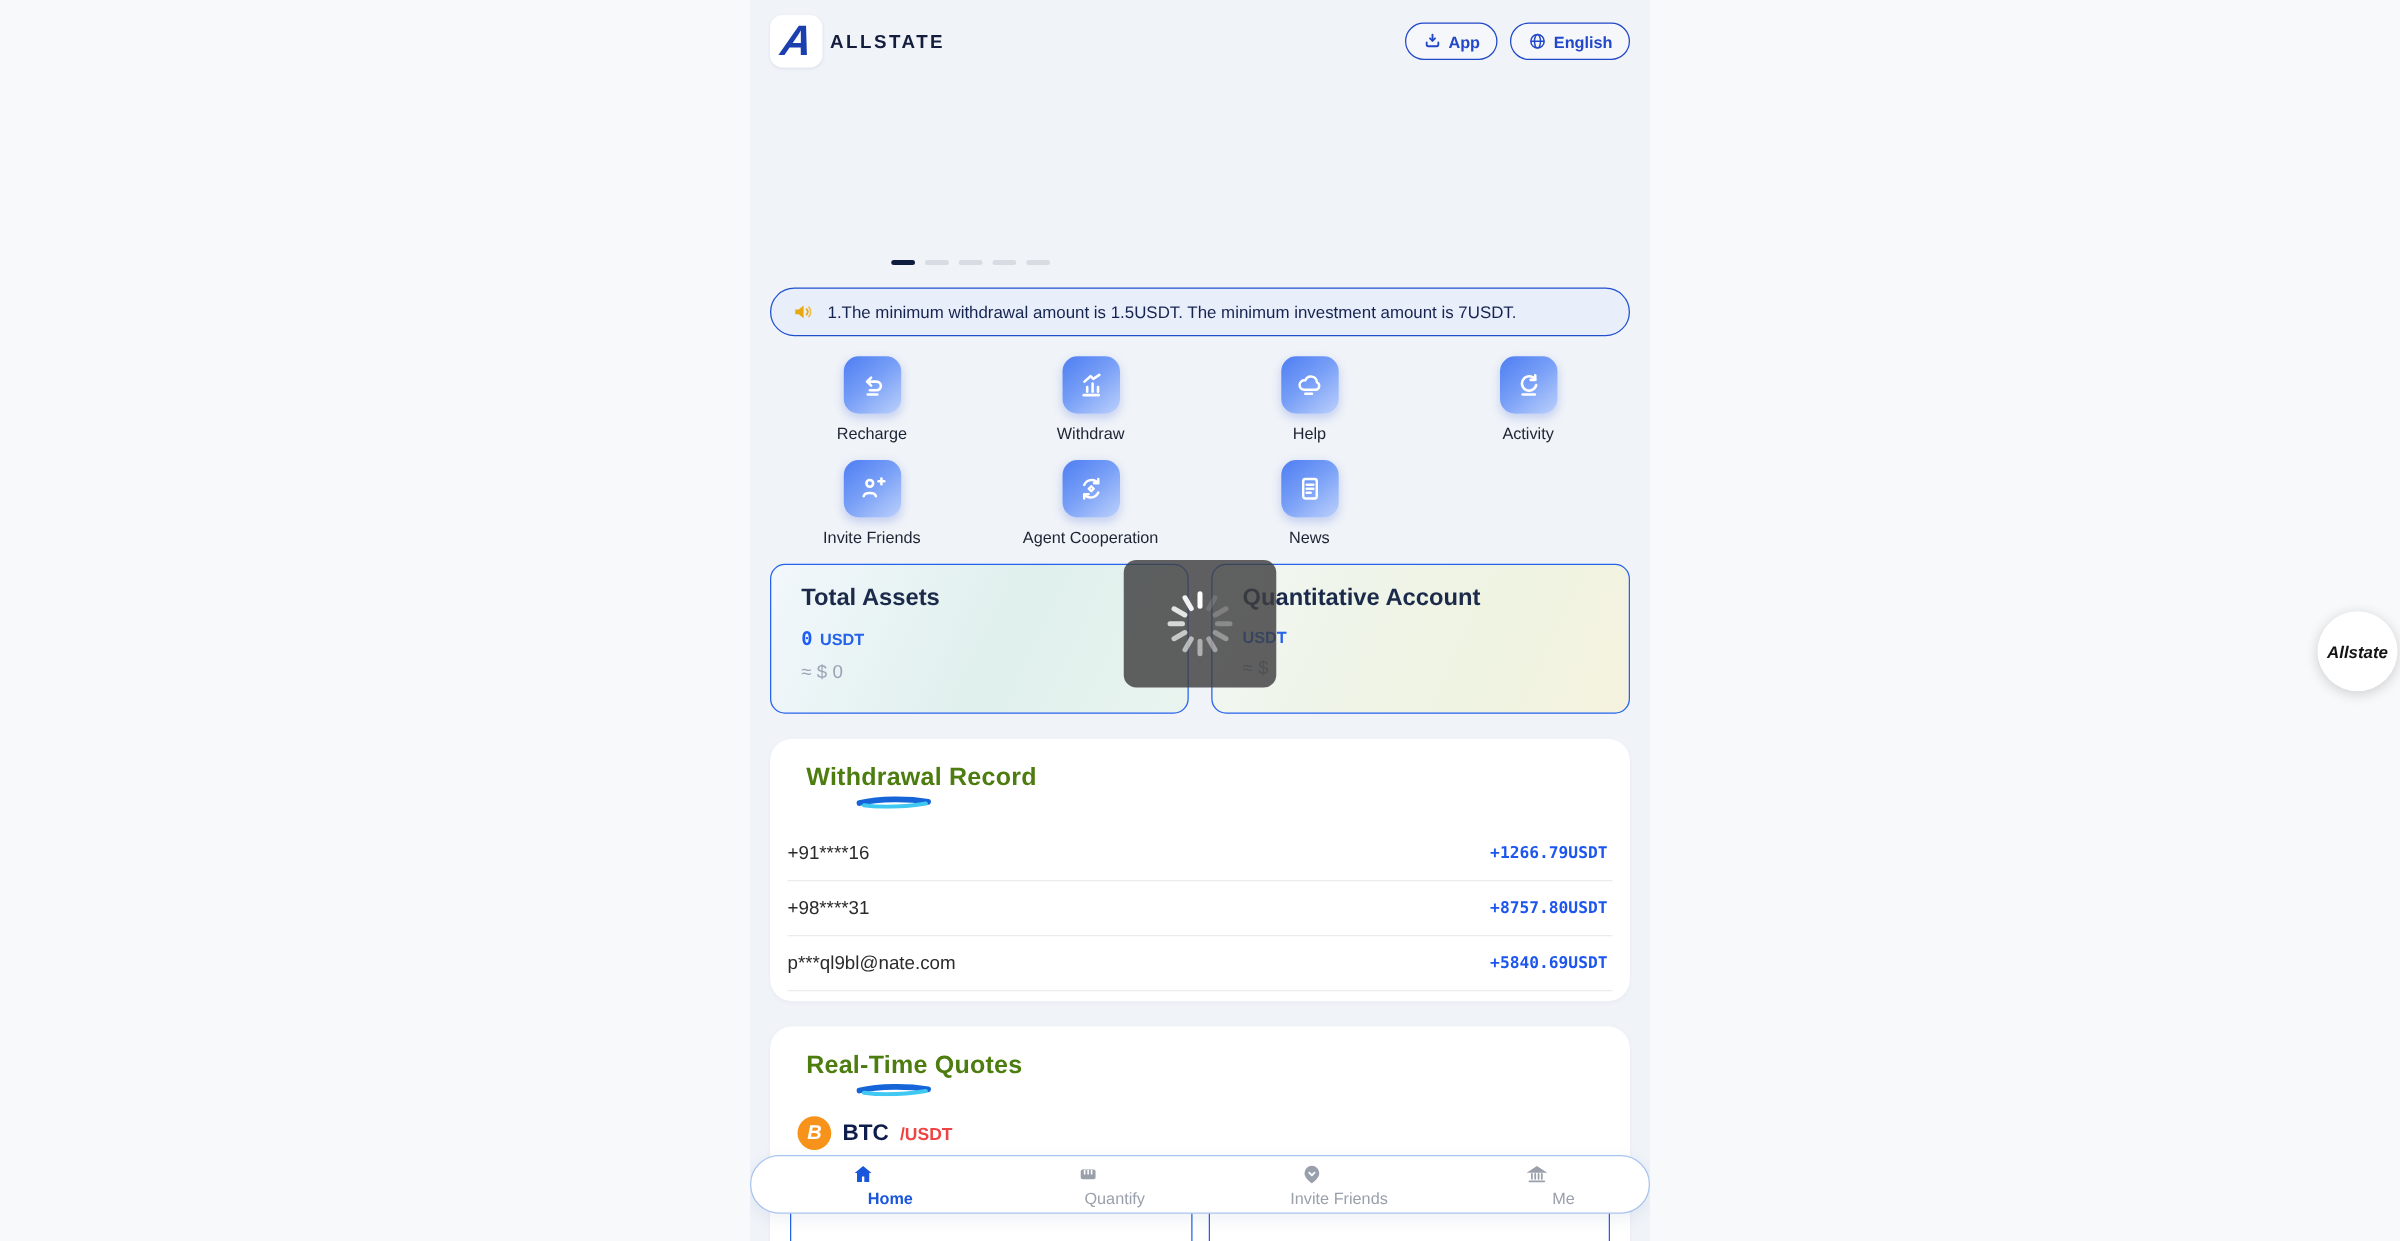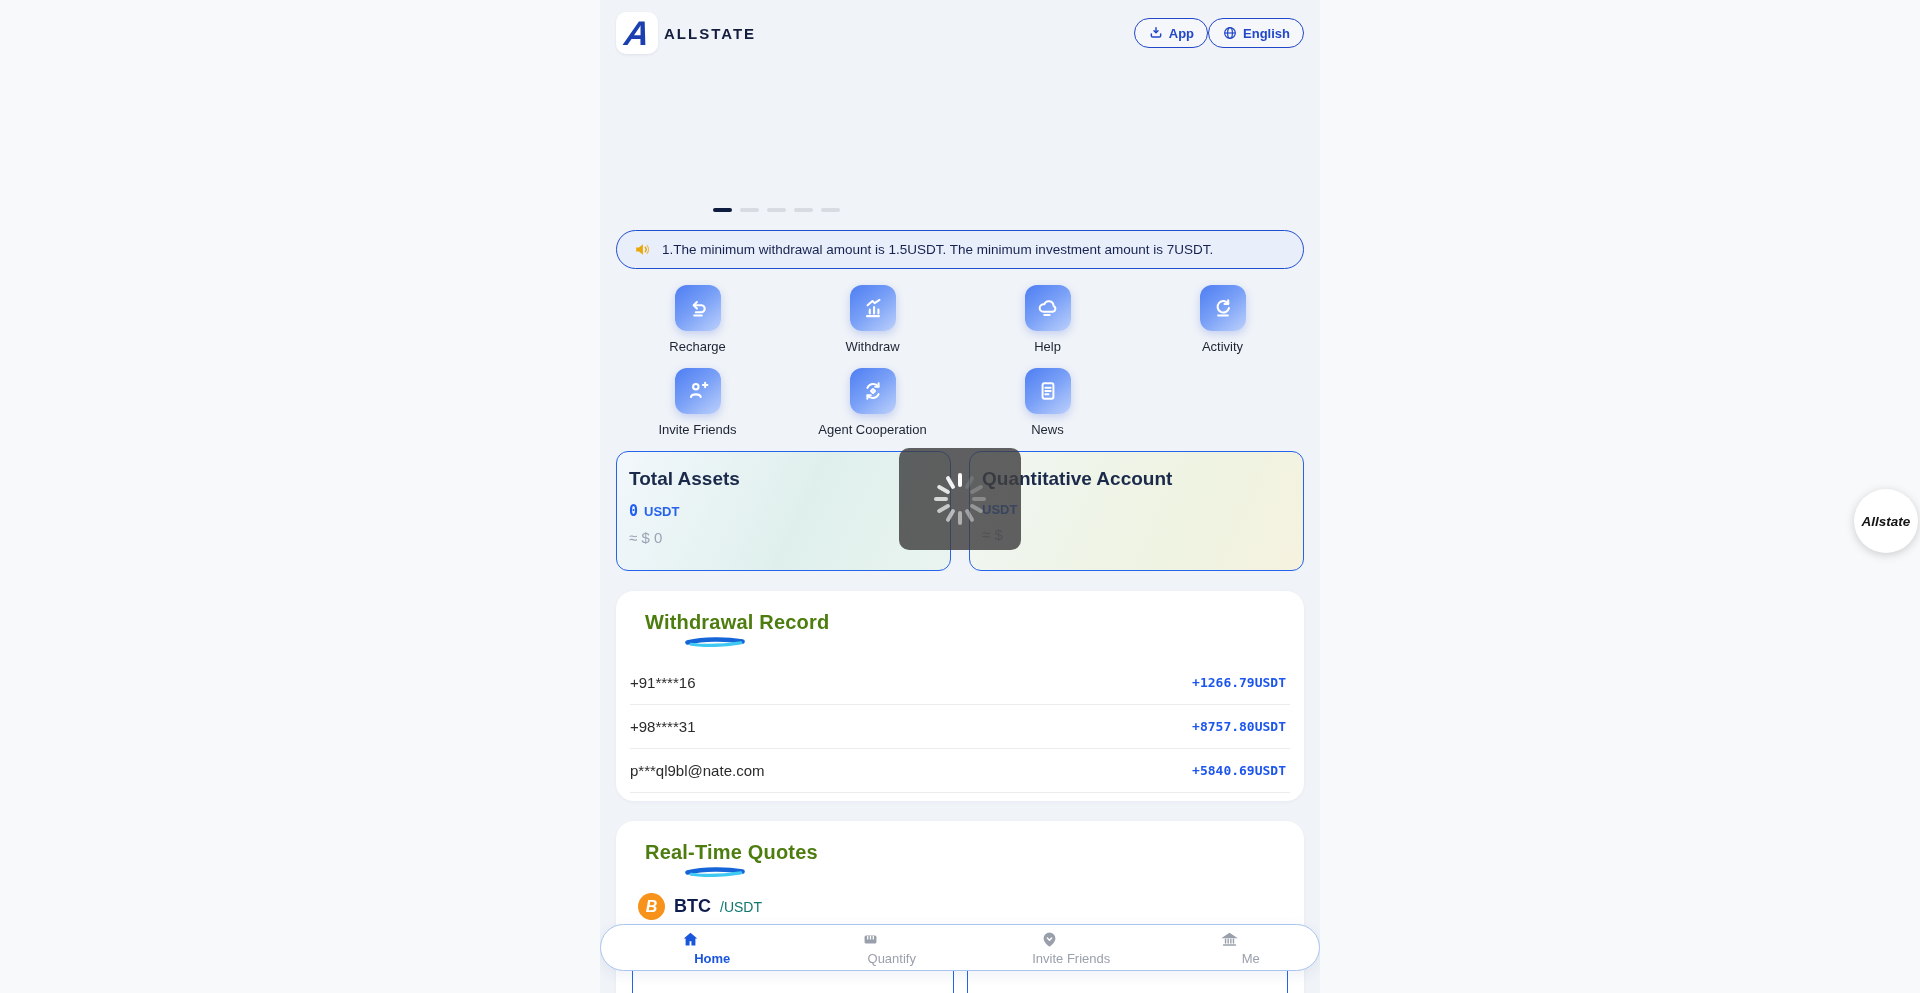--- a/index.html
+++ b/index.html
@@ -20,21 +20,21 @@
   
   .hdr { display:flex; align-items:center; justify-content:space-between; padding:12px 16px 0 16px; }
   .brand { display:flex; align-items:center; gap:6px; }
   .logo-tile {
     width:42px; height:42px; background:#ffffff; border-radius:10px;
     display:flex; align-items:center; justify-content:center;
     box-shadow:0 1px 3px rgba(20,40,90,.08);
   }
   .logo-tile span { font-style:italic; font-weight:900; font-size:34px; color:#1b3fae; transform:skewX(-8deg); line-height:1; }
   .brand-name { font-size:15px; font-weight:800; letter-spacing:2px; color:#141d3d; }
-  .hdr-right { display:flex; }
+  .hdr-right { display:flex; gap:10px; }
   .pill-btn {
     display:flex; align-items:center; gap:5px;
     height:30px; padding:0 13px; border-radius:16px;
     border:1.5px solid #2247c9; color:#2247c9;
     background:rgba(255,255,255,.35);
     font-size:13px; font-weight:600; cursor:pointer;
   }
   .pill-btn svg { display:block; }
 
   
@@ -64,21 +64,21 @@
   .tile::before {
     content:""; position:absolute; left:-5px; top:9px; width:11px; height:26px;
     background:#2d5de4; border-radius:4px; z-index:-1;
   }
   .action .lbl { font-size:13px; color:#1c2433; font-weight:500; white-space:nowrap; }
 
   
   .assets { display:grid; grid-template-columns:1fr 1fr; gap:18px; margin:14px 16px 0 16px; }
   .asset-card {
     height:120px; border:1.3px solid #2563eb; border-radius:12px;
-    padding:16px 12px;
+    padding:16px 24px;
   }
   .asset-card.total { background:linear-gradient(115deg,#f2f7fc 0%, #dff0ec 55%, #e9f4ef 100%); }
   .asset-card.quant { background:linear-gradient(115deg,#f1f6f3 0%, #eef3e2 60%, #f5f2df 100%); }
   .asset-title { font-size:19px; font-weight:600; color:#1b2a4a; }
   .asset-val { margin-top:12px; display:flex; align-items:baseline; gap:6px; }
   .asset-val .num { font-family:"DejaVu Sans Mono", monospace; font-size:15px; font-weight:bold; color:#1d5cf5; }
   .asset-val .cur { font-size:13px; font-weight:700; color:#2563eb; }
   .asset-approx { margin-top:9px; font-size:15px; color:#9ba4b5; }
 
   
@@ -117,21 +117,21 @@
 
   
   .quotes-card { padding-bottom:0; height:320px; }
   .coin-row { display:flex; align-items:center; gap:9px; padding-left:8px; margin:16px 0 14px 0; }
   .coin-ic {
     width:27px; height:27px; border-radius:50%; background:#f7931a;
     display:flex; align-items:center; justify-content:center;
     color:#fff; font-weight:800; font-size:16px; font-style:italic;
   }
   .coin-sym { font-size:18px; font-weight:800; color:#0f1d4d; }
-  .coin-pair { font-size:14px; font-weight:400; color:#0f766e; }
+  .coin-pair { font-size:14px; font-weight:700; color:#ef4444; }
   .ex-grid { display:grid; grid-template-columns:1fr 1fr; gap:13px; padding:0 2px; }
   .ex-card {
     height:92px; border:1.3px solid #2563eb; border-radius:14px; background:#fff;
     padding:19px 0 0 40px;
   }
   .ex-name { font-size:15px; font-weight:700; color:#16213e; letter-spacing:.3px; }
 
   
   .bnav {
     position:absolute; left:0; right:0; top:924px; height:47px; z-index:40;

